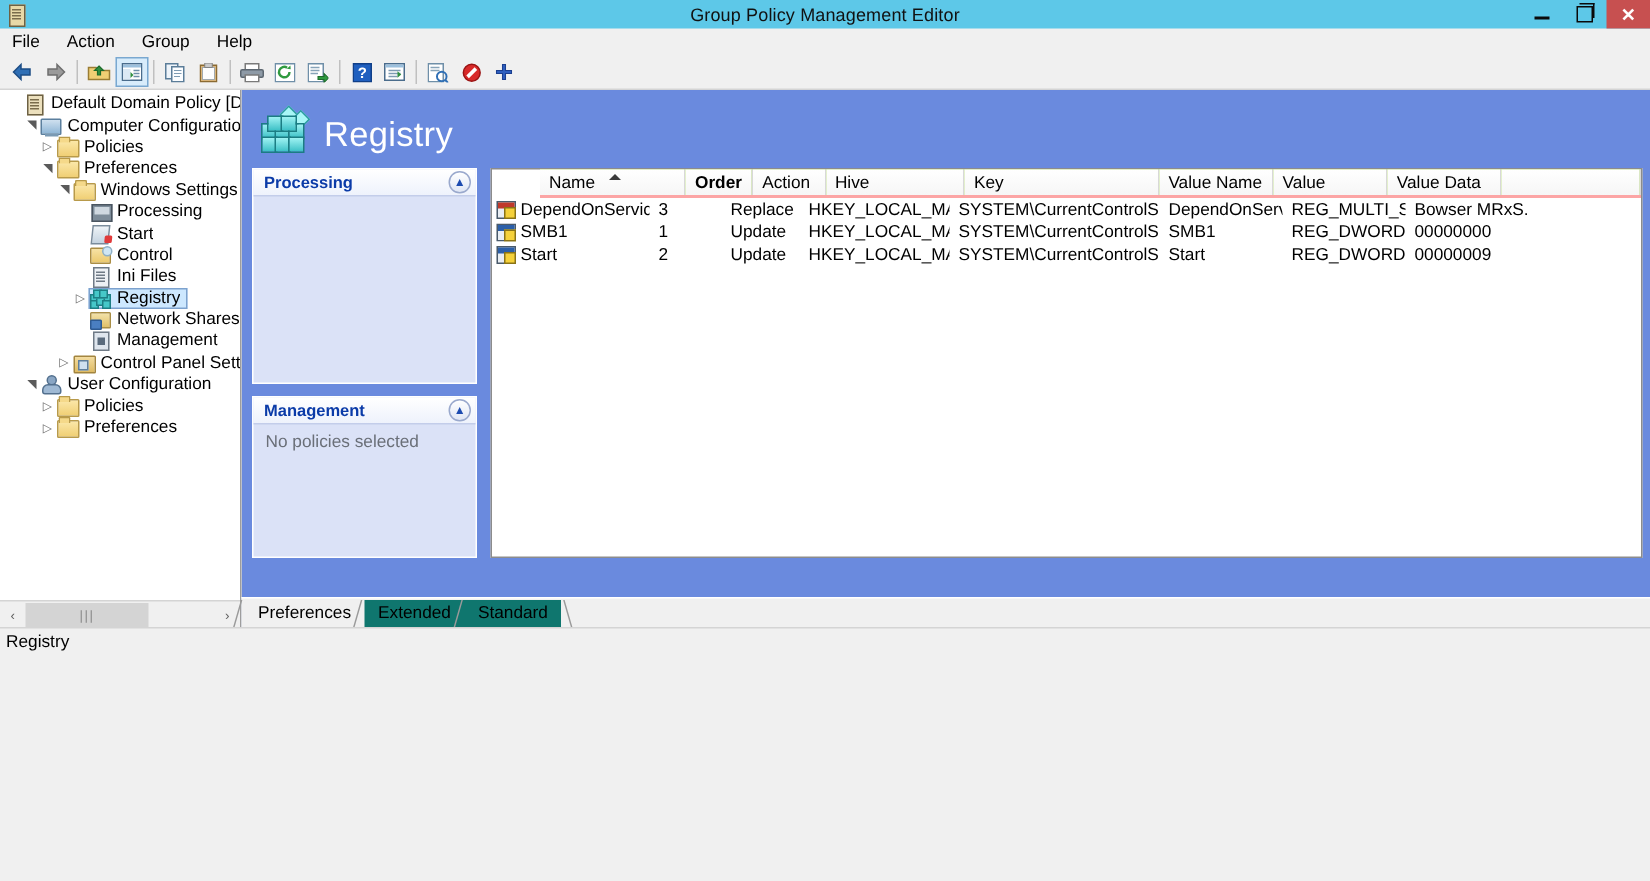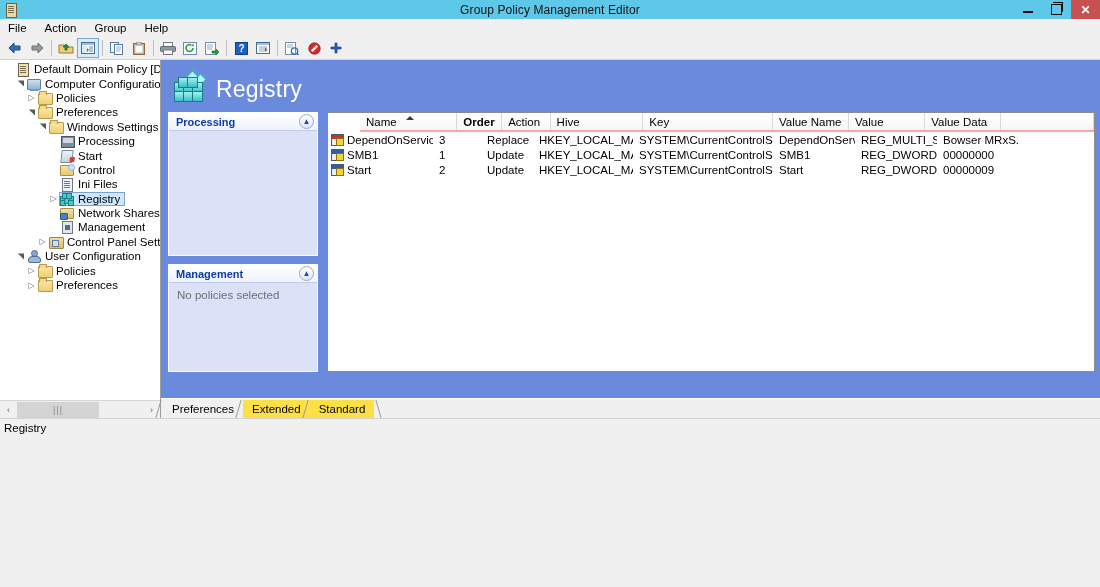--- a/index.html
+++ b/index.html
@@ -118,21 +118,21 @@
   .lv-body{flex:1;min-height:0;overflow:hidden;}
   .lv-row{height:15.4px;display:flex;align-items:center;font-size:11.5px;color:#000;}
   .lv-td{padding-left:6px;box-sizing:border-box;white-space:nowrap;overflow:hidden;display:flex;align-items:center;}
   .lv-td.first{padding-left:3px;}
   .vico{width:13px;height:12px;flex:none;margin-right:3px;position:relative;border:1px solid #4a5a6b;background:#e9eef4;box-sizing:border-box;}
   .vico .band{position:absolute;left:0;top:0;right:0;height:4px;}
   .vico .tag{position:absolute;right:-1px;bottom:-1px;width:6px;height:6px;background:#f5d13a;border:1px solid #8a7316;}
 
   
   .tabsrow{height:19px;flex:none;background:#f0f0f0;display:flex;align-items:flex-end;padding-left:2px;border-top:1px solid #fff;position:relative;}
-  .tab{height:18px;display:flex;align-items:center;padding:0 9px;font-size:11.5px;color:#000;position:relative;background:#fde047;}
+  .tab{height:18px;display:flex;align-items:center;padding:0 9px;font-size:11.5px;color:#000;position:relative;background:#0f766e;}
   .tab .edge-l,.tab .edge-r{position:absolute;top:0;width:9px;height:18px;}
   .tab .edge-l{left:-5px;border-left:1px solid #9a9a9a;transform:skewX(-16deg);}
   .tab .edge-r{right:-5px;border-right:1px solid #9a9a9a;transform:skewX(16deg);}
   .tab.active{background:#f0f0f0;font-weight:normal;}
 
   
   .statusbar{height:18px;flex:none;background:#f0f0f0;border-top:1px solid #d4d4d4;display:flex;align-items:center;padding-left:4px;font-size:11.5px;color:#000;}
   .statusbar .grip{margin-left:auto;width:16px;height:16px;}
 </style>
 </head>

